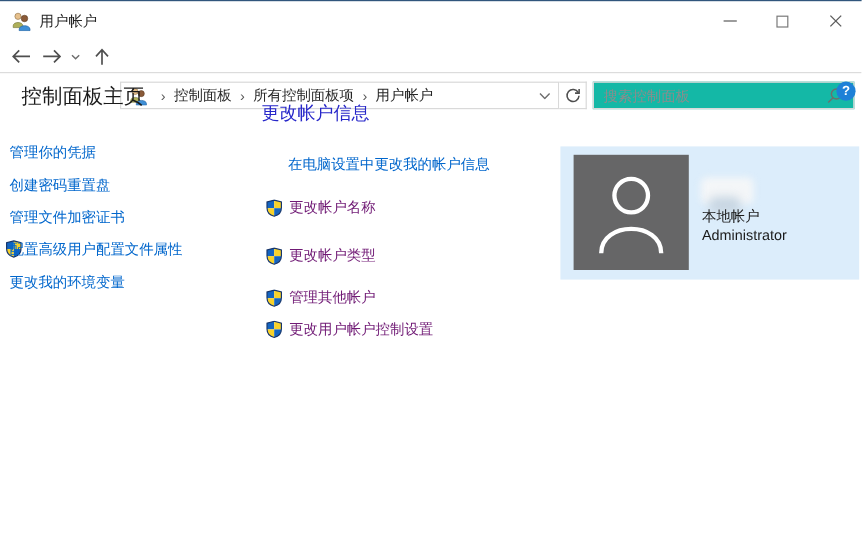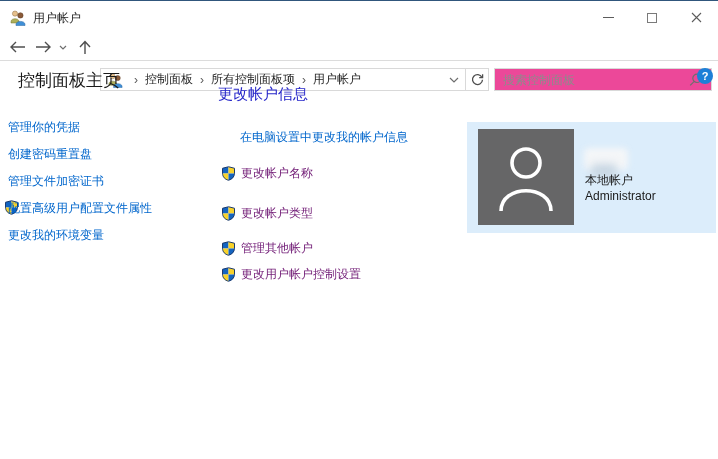--- a/index.html
+++ b/index.html
@@ -20,21 +20,21 @@
   
   .addressbar { position:absolute; left:0; top:32px; width:718px; height:27px; background:#fff; }
   .navicon { position:absolute; top:4px; width:22px; height:20px; display:flex; align-items:center; justify-content:center; }
   .nav-back{ left:6px; } .nav-fwd{ left:32px; } .nav-drop{ left:56px; width:14px; } .nav-up{ left:74px; }
   .crumbbar { position:absolute; left:100px; top:35px; width:366px; height:23px; border:1px solid #d9d9d9; background:#fff; display:flex; align-items:center; }
   .crumbbar .bc-icon { width:16px; height:16px; margin:0 4px 0 6px; flex:none; }
   .crumb-sep { color:#595959; font-size:12px; padding:0 7px; }
   .crumb { font-size:12px; color:#262626; white-space:nowrap; cursor:default; }
   .crumb-drop { margin-left:auto; margin-right:6px; }
   .refreshbtn { position:absolute; left:466px; top:35px; width:23px; height:23px; border:1px solid #d9d9d9; border-left:none; background:#fff; display:flex; align-items:center; justify-content:center; }
-  .searchbox { position:absolute; left:494px; top:35px; width:218px; height:23px; border:1px solid #d9d9d9; background:#ec4899; display:flex; align-items:center; }
+  .searchbox { position:absolute; left:494px; top:35px; width:218px; height:23px; border:1px solid #d9d9d9; background:#14b8a6; display:flex; align-items:center; }
   .searchbox input { flex:1; border:none; outline:none; font-size:12px; padding:0 4px 0 8px; color:#262626; font-family:inherit; background:transparent; }
   .searchbox input::placeholder { color:#8c8c8c; opacity:1; }
   .searchbox .mag { width:16px; height:16px; margin-right:7px; flex:none; }
   .toolbar-divider { position:absolute; left:0; top:59px; width:718px; height:1px; background:#dcdcdc; }
   
   .helpbtn { position:absolute; left:697px; top:67px; width:16px; height:16px; border-radius:50%;
     background:#1d80d7; color:#fff; font-size:11px; font-weight:bold; display:flex; align-items:center; justify-content:center; }
   
   .side-home { position:absolute; left:18px; top:68px; font-size:17px; color:#1a1a1a; cursor:default; }
   .side-link { position:absolute; left:8px; font-size:12px; color:#0066cc; cursor:pointer; white-space:nowrap; }

